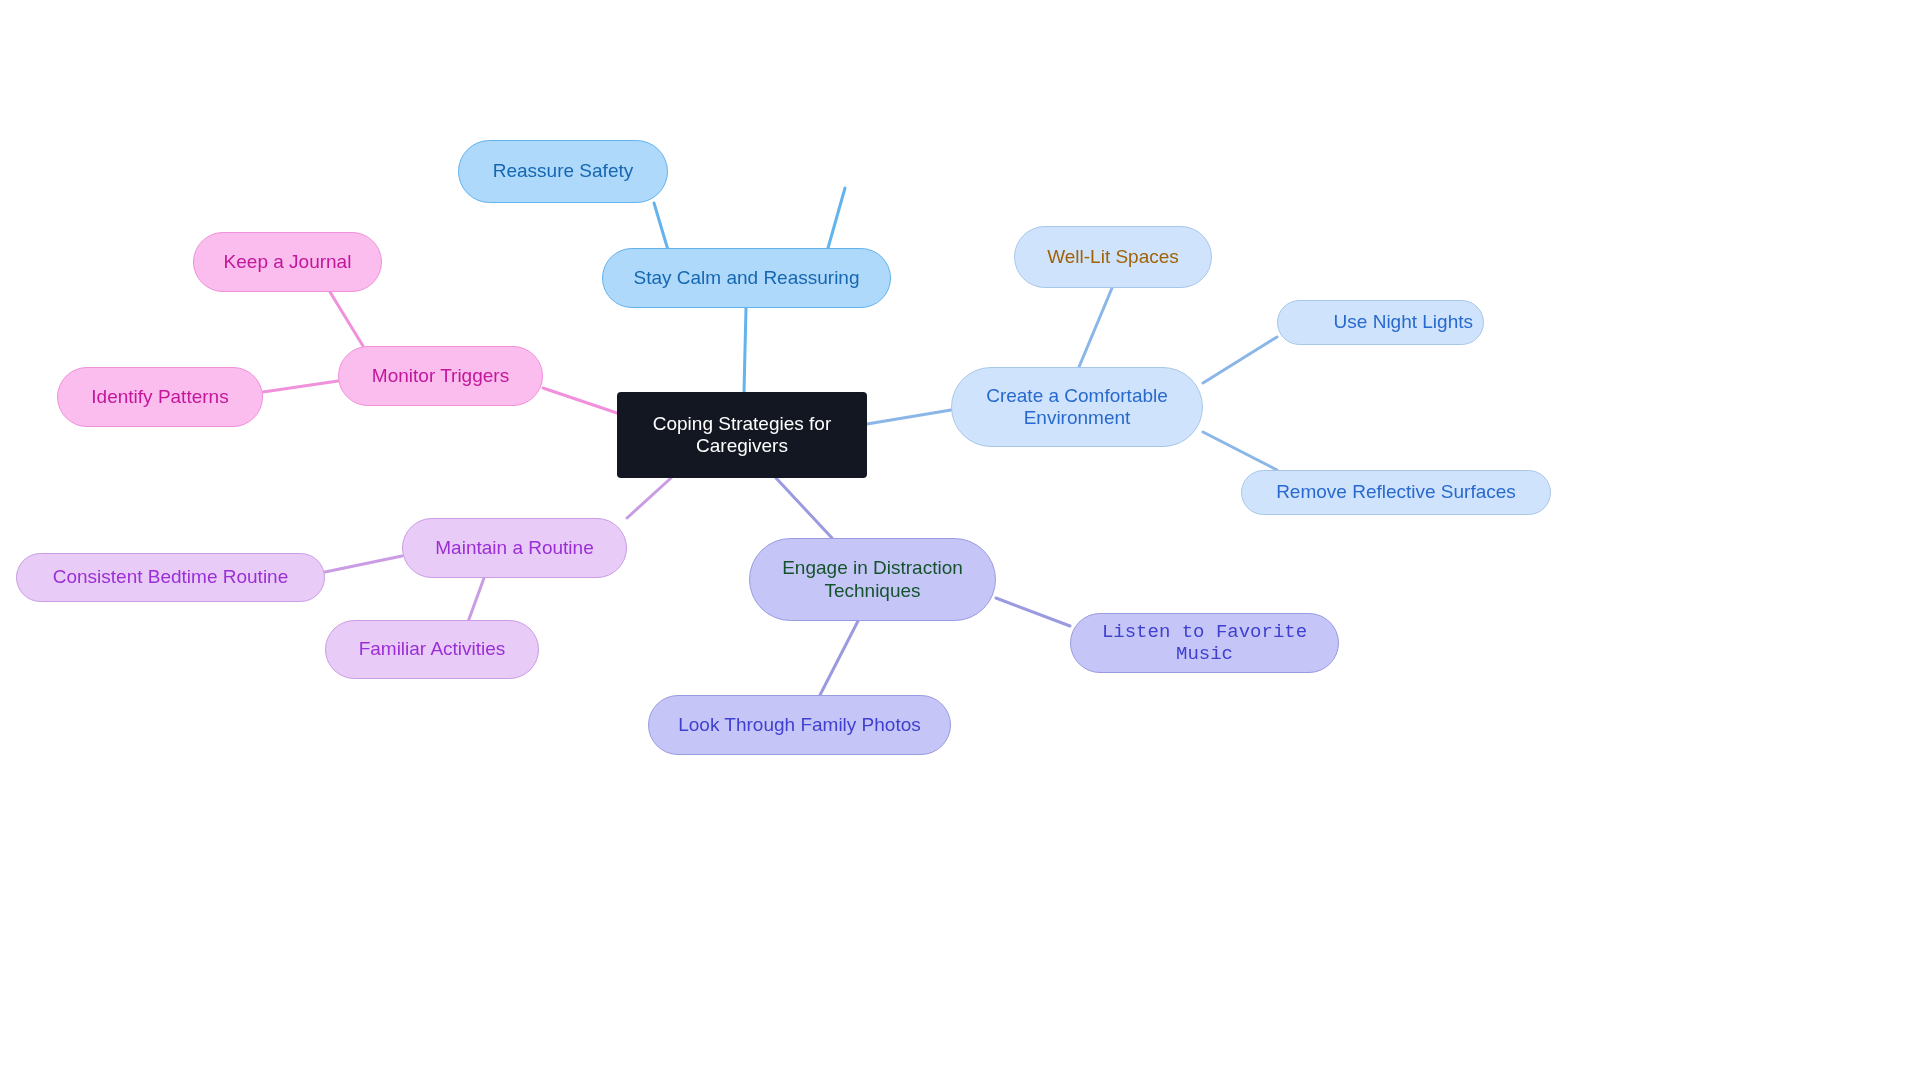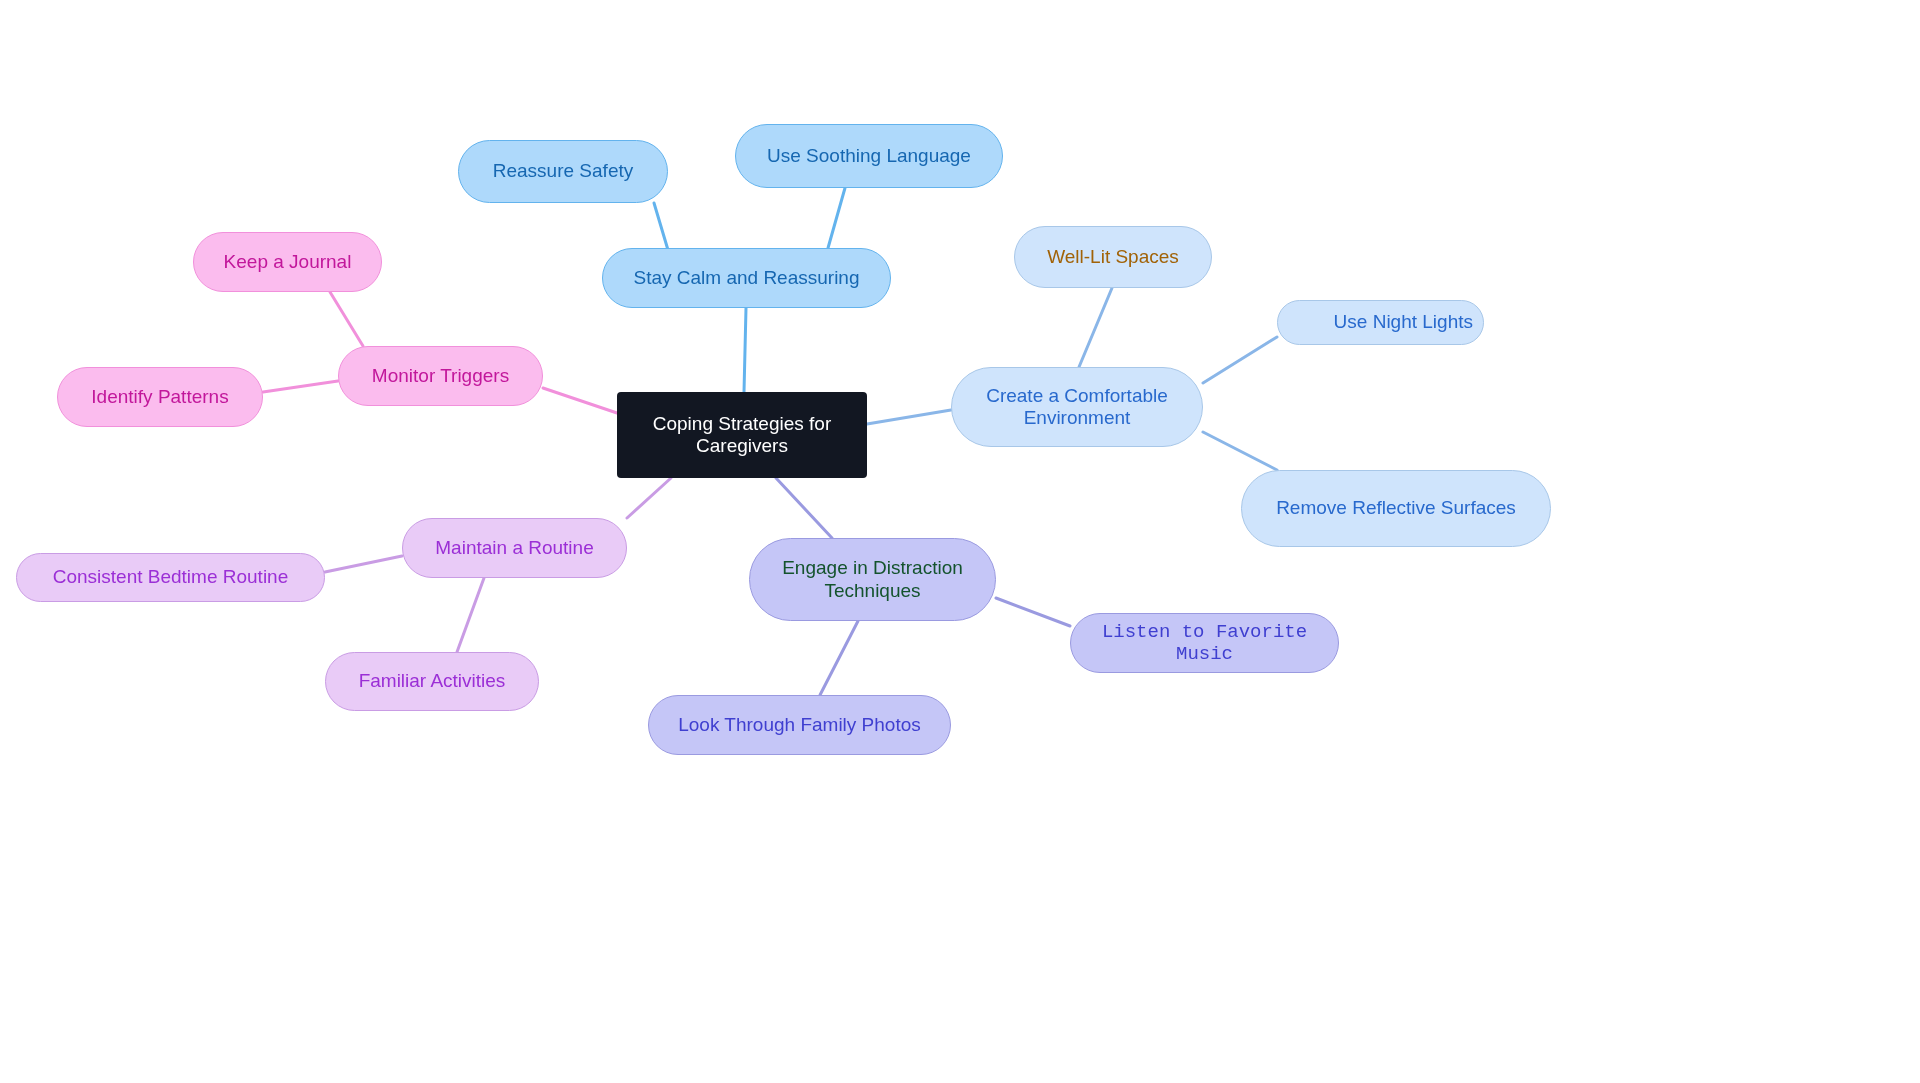--- a/index.html
+++ b/index.html
@@ -78,30 +78,29 @@
       <line x1="484" y1="578" x2="457" y2="652" stroke="#c99ce4" stroke-width="3" stroke-linecap="round"></line>
       <line x1="617" y1="413" x2="543" y2="388" stroke="#f190db" stroke-width="3" stroke-linecap="round"></line>
       <line x1="363" y1="346" x2="330" y2="292" stroke="#f190db" stroke-width="3" stroke-linecap="round"></line>
       <line x1="338" y1="381" x2="263" y2="392" stroke="#f190db" stroke-width="3" stroke-linecap="round"></line>
     </svg>
   <div id="node-layer">
       <div class="node root" style="left: 617px; top: 392px; width: 250px; height: 86px; background: rgb(18, 23, 34); border-color: rgb(18, 23, 34); color: rgb(255, 255, 255); font-size: 19px;"><span class="node-label">Coping Strategies for
 Caregivers</span></div>
       <div class="node" style="left: 602px; top: 248px; width: 289px; height: 60px; background: rgb(174, 217, 251); border-color: rgb(99, 179, 237); color: rgb(22, 103, 177); font-size: 19px;"><span class="node-label">Stay Calm and Reassuring</span></div>
       <div class="node" style="left: 458px; top: 140px; width: 210px; height: 63px; background: rgb(174, 217, 251); border-color: rgb(99, 179, 237); color: rgb(22, 103, 177); font-size: 19px; justify-content: center;"><span class="node-label">Reassure Safety</span></div>
-      <div class="node" style="left: 735px; top: 124px; width: 268px; height: 64px; background: rgb(174, 217, 251); border-color: rgb(99, 179, 237); color: rgb(22, 103, 177); font-size: 19px;"><span class="node-label">Use Soothing Language</span></div>
       <div class="node" style="left: 951px; top: 367px; width: 252px; height: 80px; background: rgb(207, 228, 252); border-color: rgb(168, 199, 232); color: rgb(40, 105, 205); font-size: 19px;"><span class="node-label">Create a Comfortable
 Environment</span></div>
       <div class="node" style="left: 1014px; top: 226px; width: 198px; height: 62px; background: rgb(207, 228, 252); border-color: rgb(168, 199, 232); color: #a16207; font-size: 19px;"><span class="node-label">Well-Lit Spaces</span></div>
       <div class="node" style="left: 1277px; top: 300px; width: 207px; height: 45px; background: rgb(207, 228, 252); border-color: rgb(168, 199, 232); color: rgb(40, 105, 205); font-size: 19px; text-align: right;"><span class="node-label">Use Night Lights</span></div>
-      <div class="node" style="left: 1241px; top: 470px; width: 310px; height: 77px; background: rgb(207, 228, 252); border-color: rgb(168, 199, 232); color: rgb(40, 105, 205); font-size: 19px;"><span class="node-label">Remove Reflective Surfaces</span></div>
+      <div class="node" style="left: 1241px; top: 470px; width: 310px; height: 45px; background: rgb(207, 228, 252); border-color: rgb(168, 199, 232); color: rgb(40, 105, 205); font-size: 19px;"><span class="node-label">Remove Reflective Surfaces</span></div>
       <div class="node" style="left: 749px; top: 538px; width: 247px; height: 83px; background: rgb(197, 198, 247); border-color: rgb(154, 154, 224); color: #14532d; font-size: 19px;"><span class="node-label">Engage in Distraction
 Techniques</span></div>
       <div class="node" style="left: 1070px; top: 613px; width: 269px; height: 60px; background: rgb(197, 198, 247); border-color: rgb(154, 154, 224); color: rgb(63, 63, 208); font-size: 19px; font-family: Liberation Mono, monospace;"><span class="node-label">Listen to Favorite Music</span></div>
       <div class="node" style="left: 648px; top: 695px; width: 303px; height: 60px; background: rgb(197, 198, 247); border-color: rgb(154, 154, 224); color: rgb(63, 63, 208); font-size: 19px;"><span class="node-label">Look Through Family Photos</span></div>
       <div class="node" style="left: 402px; top: 518px; width: 225px; height: 60px; background: rgb(233, 203, 247); border-color: rgb(201, 156, 228); color: rgb(155, 47, 214); font-size: 19px;"><span class="node-label">Maintain a Routine</span></div>
       <div class="node" style="left: 16px; top: 553px; width: 309px; height: 49px; background: rgb(233, 203, 247); border-color: rgb(201, 156, 228); color: rgb(155, 47, 214); font-size: 19px;"><span class="node-label">Consistent Bedtime Routine</span></div>
-      <div class="node" style="left: 325px; top: 652px; width: 214px; height: 59px; background: rgb(233, 203, 247); border-color: rgb(201, 156, 228); color: rgb(155, 47, 214); font-size: 19px;"><span class="node-label">Familiar Activities</span></div>
+      <div class="node" style="left: 325px; top: 620px; width: 214px; height: 59px; background: rgb(233, 203, 247); border-color: rgb(201, 156, 228); color: rgb(155, 47, 214); font-size: 19px;"><span class="node-label">Familiar Activities</span></div>
       <div class="node" style="left: 338px; top: 346px; width: 205px; height: 60px; background: rgb(251, 188, 238); border-color: rgb(241, 144, 219); color: rgb(194, 23, 155); font-size: 19px;"><span class="node-label">Monitor Triggers</span></div>
       <div class="node" style="left: 193px; top: 232px; width: 189px; height: 60px; background: rgb(251, 188, 238); border-color: rgb(241, 144, 219); color: rgb(194, 23, 155); font-size: 19px;"><span class="node-label">Keep a Journal</span></div>
       <div class="node" style="left: 57px; top: 367px; width: 206px; height: 60px; background: rgb(251, 188, 238); border-color: rgb(241, 144, 219); color: rgb(194, 23, 155); font-size: 19px;"><span class="node-label">Identify Patterns</span></div>
     </div>
 </div>
 
 </body></html>

